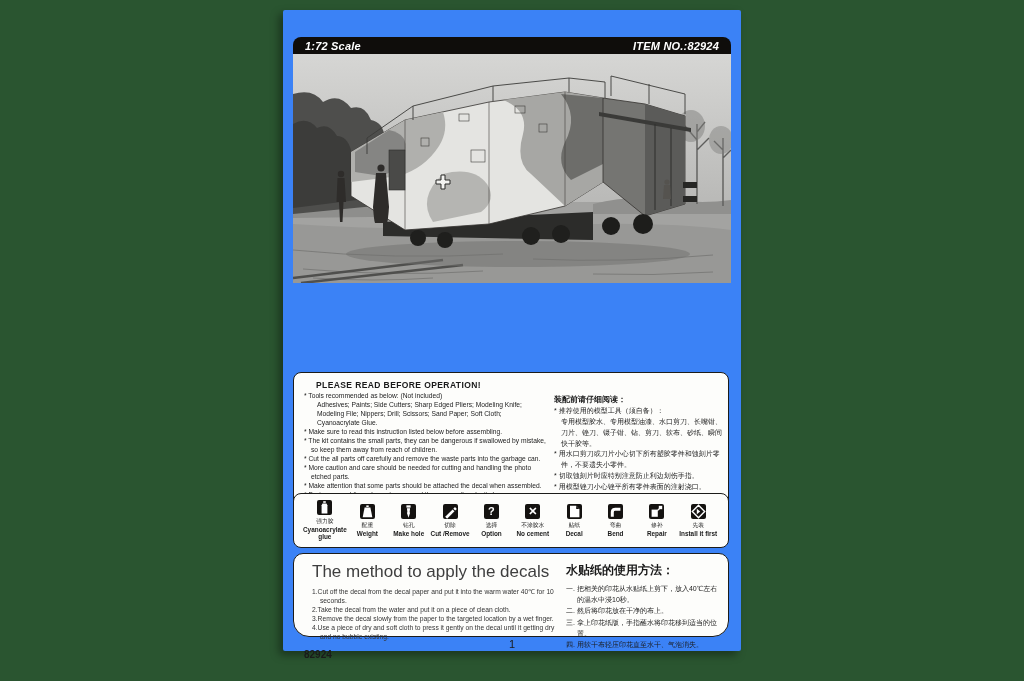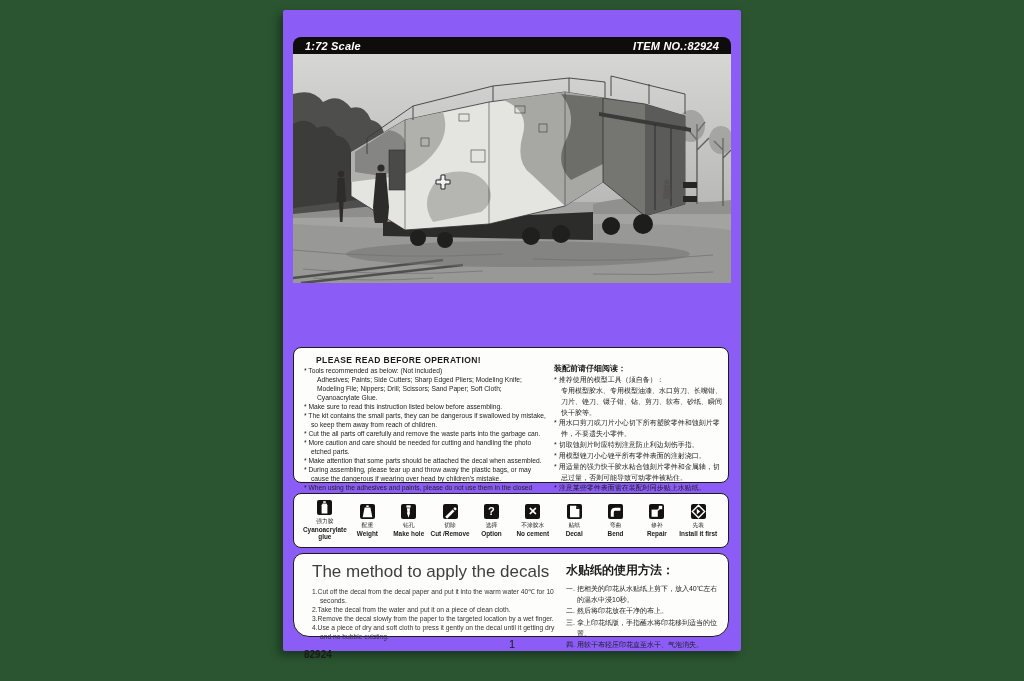--- a/index.html
+++ b/index.html
@@ -4,21 +4,21 @@
 <style>
   html,body{margin:0;padding:0;}
   body{
     width:1024px;height:681px;position:relative;overflow:hidden;
     background:#2a5530;
     font-family:"Liberation Sans",sans-serif;
     color:#1a1a1a;
   }
   .page{
     position:absolute;left:283px;top:10px;width:458px;height:641px;
-    background:#8b5cf6;border-radius:2px;
+    background:#3b82f6;border-radius:2px;
     box-shadow:-4px 4px 8px rgba(0,0,0,.38);
   }
   
   .topbar{
     position:absolute;left:10px;top:27px;width:438px;height:17px;
     background:#0f0d0b;border-radius:8px 8px 0 0;
     display:flex;align-items:center;justify-content:space-between;
     padding:0 12px;box-sizing:border-box;
     color:#fff;font-weight:bold;font-style:italic;font-size:11px;letter-spacing:.2px;
   }
@@ -33,30 +33,30 @@
   .banner .main{
     font-size:26px;font-weight:bold;letter-spacing:-.5px;line-height:1.05;
     transform:scaleY(1.08);
   }
   .banner .subs{display:flex;justify-content:center;gap:26px;margin-top:4px;font-size:11.5px;font-weight:bold;}
   
   .box{
     position:absolute;left:10px;width:436px;background:#fdfdfb;
     border:1px solid #1c1c1a;box-sizing:border-box;
   }
-  .box.instr{top:337px;height:136px;border-radius:8px;}
+  .box.instr{top:362px;height:136px;border-radius:8px;}
   .box.iconsrow{top:483px;height:55px;border-radius:8px;}
   .box.decbox{top:543px;height:84px;border-radius:10px 10px 16px 16px;}
   
   .instr-en{position:absolute;left:10px;top:7px;width:242px;}
   .instr-en h4{font-size:8.5px;margin:0 0 2px 12px;letter-spacing:.4px;}
   .instr-en p{font-size:6.7px;line-height:1.34;margin:0;padding-left:7px;text-indent:-7px;color:#222;}
   .instr-en p.cont{padding-left:13px;text-indent:0;}
   .instr-cn{position:absolute;left:260px;top:5px;width:170px;}
-  .instr-cn h4{font-size:8px;margin:10px 0 1px;}
+  .instr-cn h4{font-size:8px;margin:16px 0 1px;}
   .instr-cn p{font-size:7px;line-height:1.55;margin:0;padding-left:7px;text-indent:-7px;}
   .instr-cn p.cont{padding-left:7px;text-indent:0;}
   
   .iconsrow .row{display:flex;height:100%;align-items:center;justify-content:space-between;padding:0 9px;}
   .sym{width:44px;text-align:center;}
   .ic{
     display:block;width:15px;height:15px;margin:0 auto;background:#141210;border-radius:2px;
     color:#fff;font-size:11px;font-weight:bold;line-height:14px;text-align:center;
   }
   .ic svg{display:block;width:15px;height:15px;}

